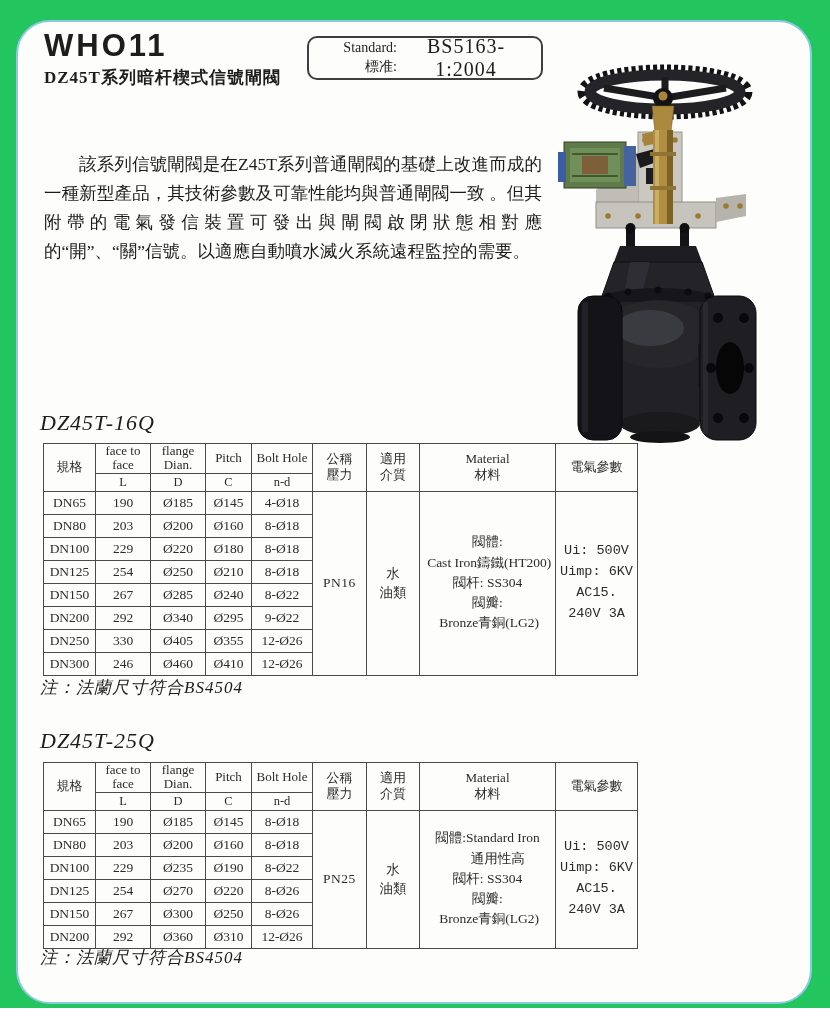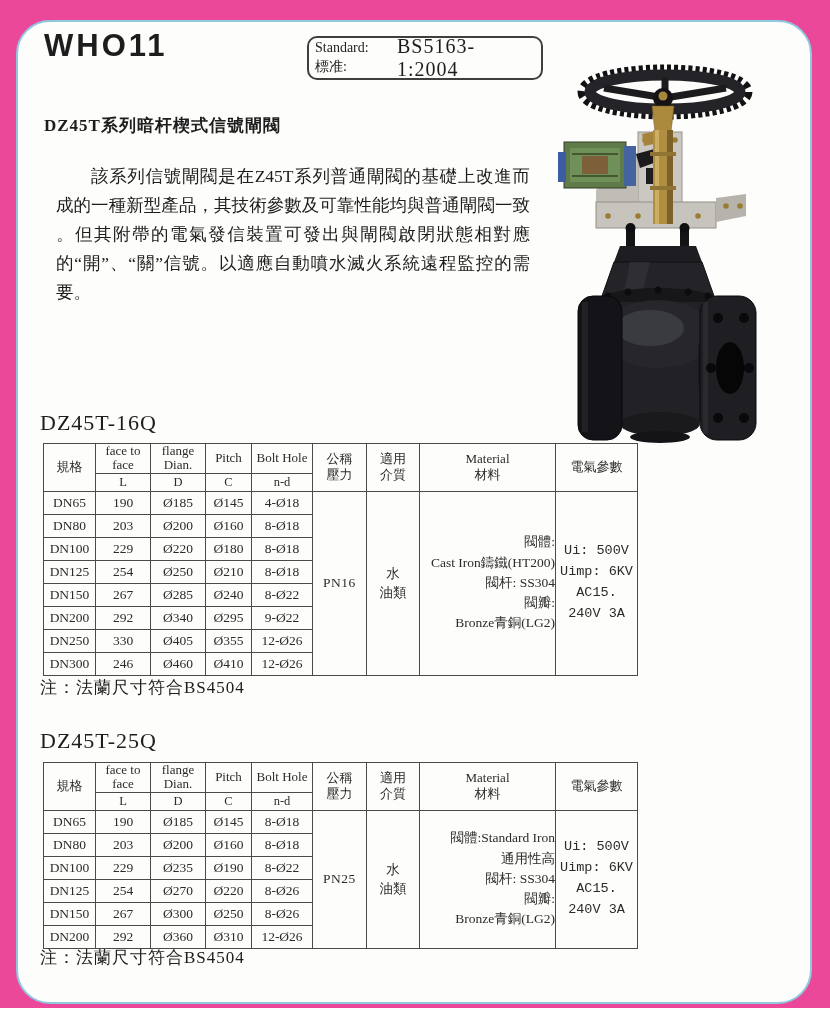--- a/index.html
+++ b/index.html
@@ -1,73 +1,73 @@
 <!DOCTYPE html>
 <html><head>
 <meta charset="utf-8">
 <style>
   html,body { margin:0; padding:0; }
   .page {
     position:relative; width:830px; height:1008px;
-    background:#ec4899; overflow:hidden;
+    background:#22c55e; overflow:hidden;
     font-family:"Liberation Serif", serif; color:#2b2b2b;
   }
   .frame {
     position:absolute; left:16px; top:20px; width:792px; height:980px;
     border:2px solid #8ec9e2; border-radius:34px; background:#fdfdfb;
   }
   .model {
     position:absolute; left:44px; top:28px;
     font-family:"Liberation Sans", sans-serif; font-weight:bold;
     font-size:31px; letter-spacing:3px; color:#1d1d1d;
   }
   .subtitle {
     position:absolute; left:44px; top:66px;
-    font-size:17px; font-weight:600; color:#1d1d1d; letter-spacing:1px;margin-top:48px;
+    font-size:17px; font-weight:600; color:#1d1d1d; letter-spacing:1px;
   }
   .standard-box {
     position:absolute; left:307px; top:36px; width:236px; height:44px;
     border:2px solid #3f3f3f; border-radius:10px; background:#fdfdfb;
     display:flex; align-items:center; padding:0 6px; box-sizing:border-box;
   }
-  .standard-labels { width:82px; text-align:left; font-size:14px; line-height:1.35; color:#222; }
-  .standard-value { flex:1; text-align:left; font-size:20px; letter-spacing:1px; color:#1d1d1d; }
+  .standard-labels { width:82px; text-align:right; font-size:14px; line-height:1.35; color:#222; }
+  .standard-value { flex:1; text-align:center; font-size:20px; letter-spacing:1px; color:#1d1d1d; }
   .description {
     position:absolute; left:40px; top:146px; width:506px;
   }
   .description p {
-    margin:16px; font-size:17.5px; line-height:29px; text-indent:2em;
+    margin:4px; font-size:17.5px; line-height:29px; text-indent:2em;
     text-align:justify; color:#1c1c1c;
   }
   .photo { position:absolute; left:550px; top:56px; }
   .section-title {
-    position:absolute; left:40px; font-size:22px; letter-spacing:1px; color:#1d1d1d;
+    position:absolute; left:40px; font-size:22px; letter-spacing:1px; color:#1d1d1d;font-style:italic;
   }
   .t1-title { top:410px; }
   .t2-title { top:728px; }
   .table-wrap { position:absolute; left:43px; }
   .t1 { top:443px; }
   .t2 { top:762px; }
   .kv-table { border-collapse:collapse; table-layout:fixed; width:594px; background:#fdfdfb; }
   .kv-table th, .kv-table td {
     border:1px solid #4a4a4a; text-align:center; vertical-align:middle;
     padding:0; font-weight:normal; color:#2b2b2b;
   }
   .kv-table thead .r1 th { height:26px; font-size:13px; line-height:1.1; }
   .kv-table thead .r2 th { height:17px; font-size:12.5px; }
   .kv-table thead th.zh { font-size:13px; line-height:1.25; }
   .kv-table tbody td { height:22px; font-size:13.5px; }
   .cell-pressure { font-size:13px; letter-spacing:0.5px; }
   .cell-medium { font-size:13.5px; }
   .cell-medium div { line-height:1.45; }
   .cell-material { text-align:left; font-size:13px; padding-left:6px; }
-  .cell-material div { white-space:pre; line-height:1.5;text-align:right; }
+  .cell-material div { white-space:pre; line-height:1.5; }
   .cell-electrical { text-align:left; font-size:13px; padding-left:8px; }
   .cell-electrical div { line-height:1.55;font-family:Liberation Mono, monospace; }
-  .note { position:absolute; left:40px; font-size:17px; color:#1d1d1d; letter-spacing:1px; }
+  .note { position:absolute; left:40px; font-size:17px; color:#1d1d1d; letter-spacing:1px;font-style:italic; }
   .n1 { top:676px; }
   .n2 { top:946px; }
 </style>
 </head>
 <body>
 
 <div class="page">
   <div class="frame"></div>
 
   <div class="model">WHO11</div>

